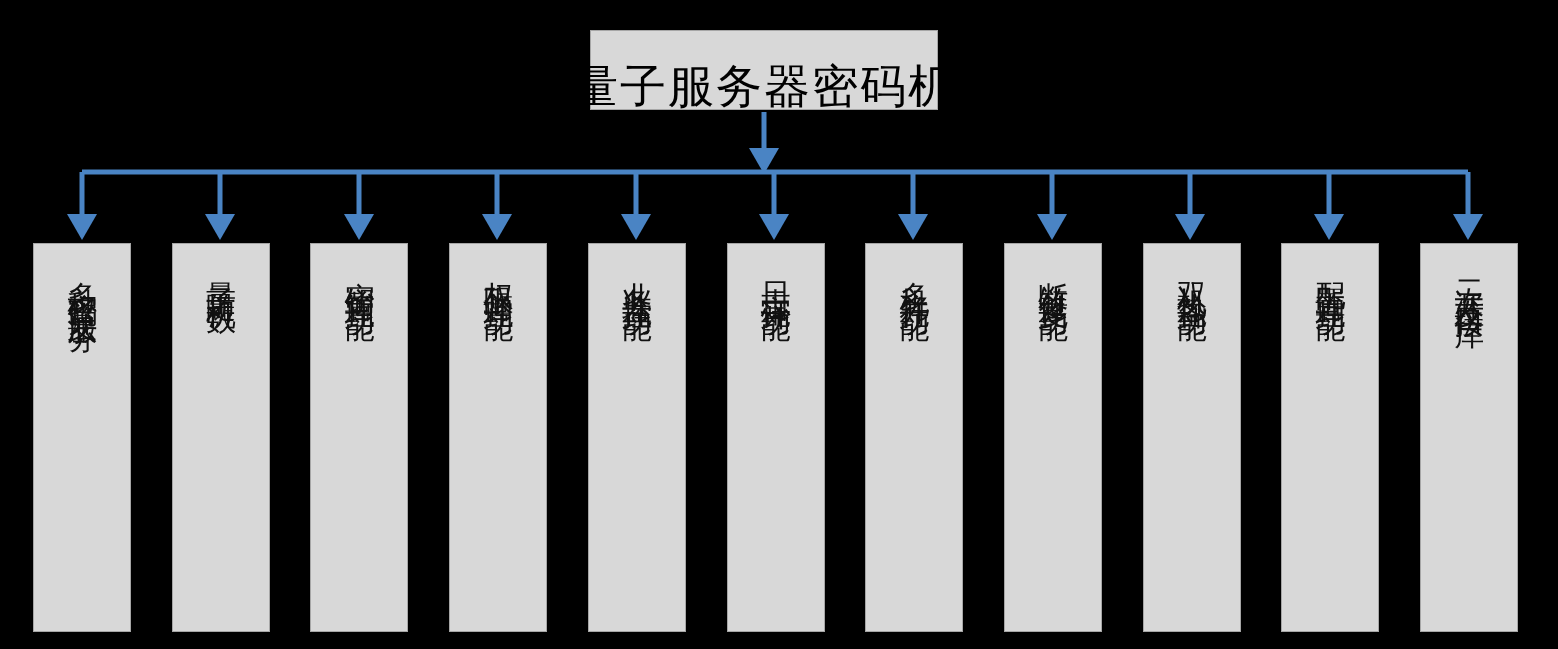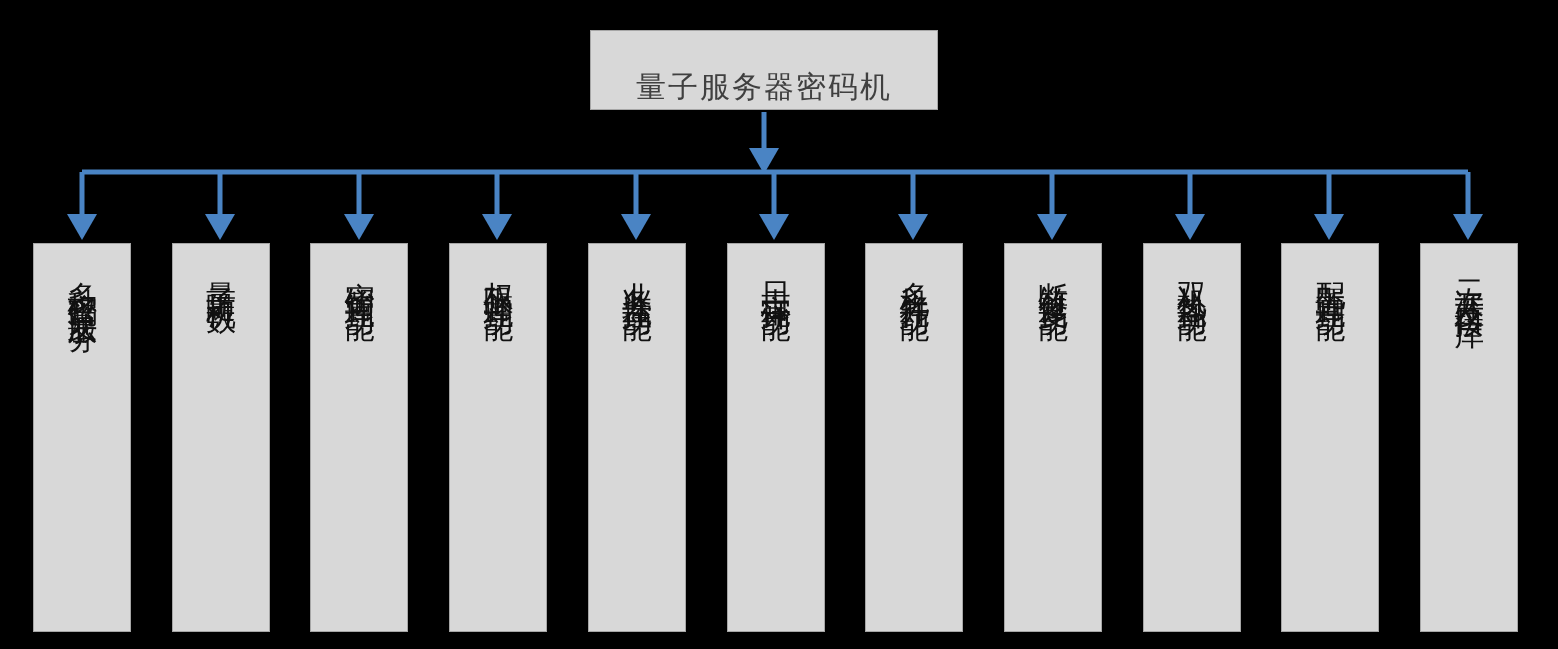--- a/index.html
+++ b/index.html
@@ -30,22 +30,22 @@
   .root-box {
     left: 590px;
     top: 30px;
     width: 348px;
     height: 80px;
     display: flex;
     align-items: center;
     justify-content: center;
   }
   .root-label {
-    font-size: 30px;
-    color: #404040;
+    font-size: 46px;
+    color: #000000;
     letter-spacing: 2px;
     line-height: 1.1;
     white-space: nowrap;
     margin-top: 32px;
   }
 
   .leaf-box {
     top: 243px;
     width: 98px;
     height: 389px;

